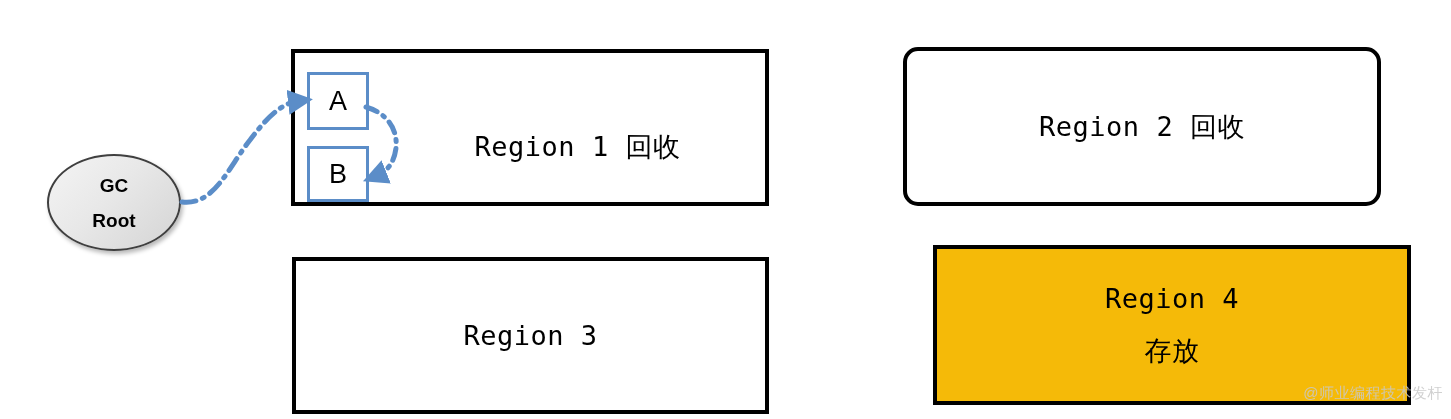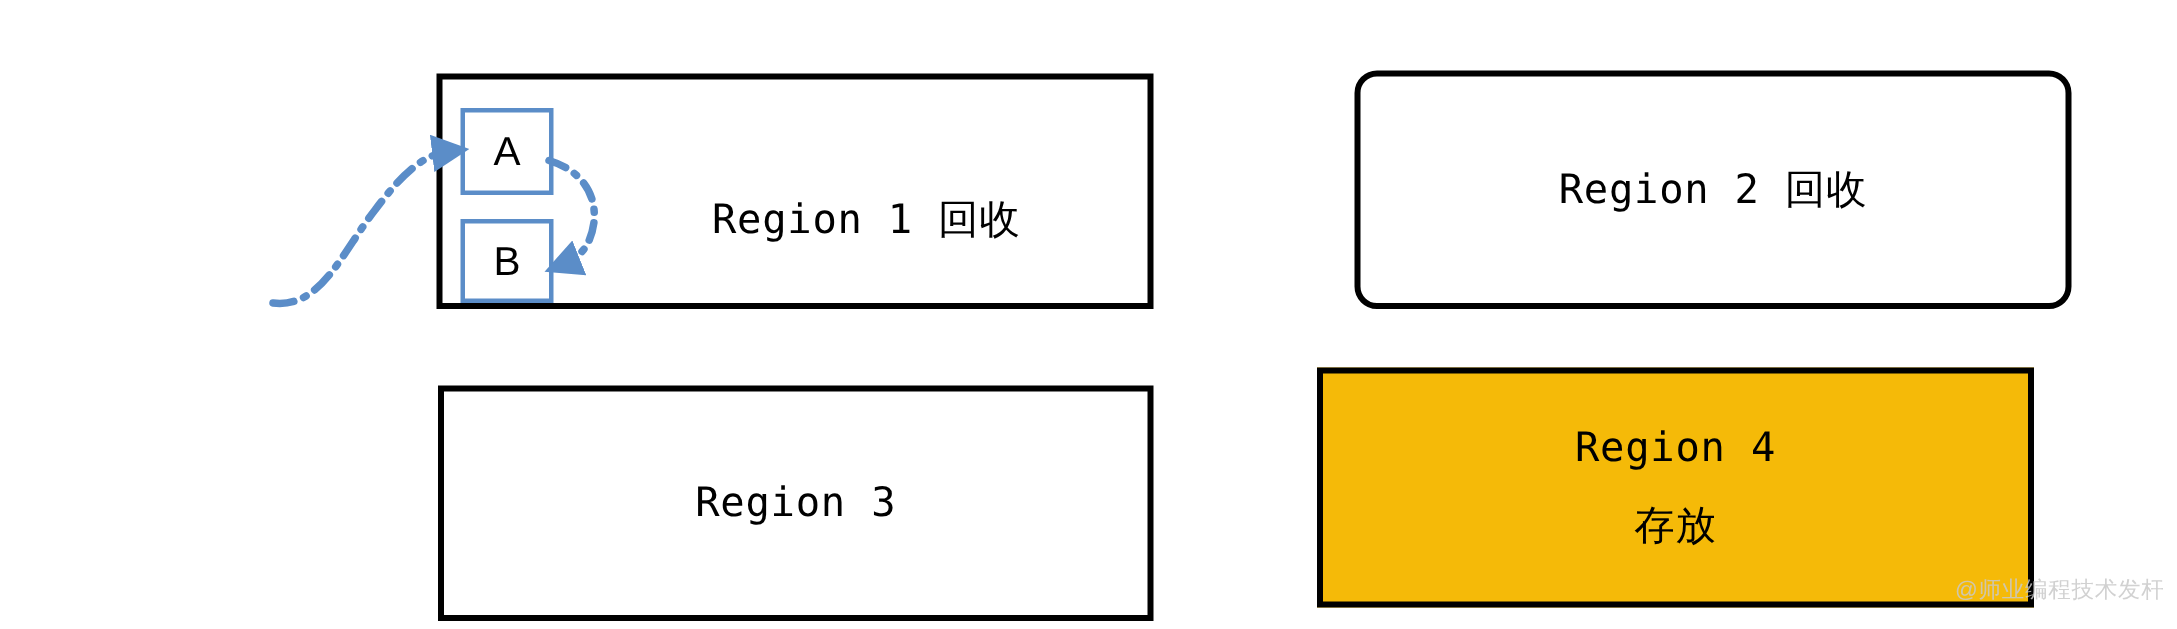--- a/index.html
+++ b/index.html
@@ -62,21 +62,21 @@
     color: #000000;
     letter-spacing: 0.5px;
     white-space: nowrap;
     line-height: 1.1;
   }
   .region-label.sub { margin-top: 22px; }
 
   #region1 { left: 291px; top: 49px;  width: 478px; height: 157px; }
   #region2 { left: 903px; top: 47px;  width: 478px; height: 159px; border-radius: 15px; }
   #region3 { left: 292px; top: 257px; width: 477px; height: 157px; }
-  #region4 { left: 878px; top: 245px; width: 478px; height: 160px; }
+  #region4 { left: 933px; top: 245px; width: 478px; height: 160px; }
 
   
   #region1 .region-label { margin-left: 95px; margin-top: 39px; }
 
   
   .obj-box {
     position: absolute;
     box-sizing: border-box;
     border: 3px solid #5b8dc8;
     background: #ffffff;
@@ -111,20 +111,24 @@
     opacity: 0.85;
     white-space: nowrap;
     letter-spacing: 0.5px;
   }
 </style>
 </head>
 <body>
 
 <div id="canvas">
 
+  <div class="gc-root">
+    <span class="gc-root-line first">GC</span>
+    <span class="gc-root-line">Root</span>
+  </div>
 
   <div class="region" id="region1">
     <span class="region-label">Region 1 回收</span>
   </div>
 
   <div class="region" id="region2">
     <span class="region-label">Region 2 回收</span>
   </div>
 
   <div class="region" id="region3">

